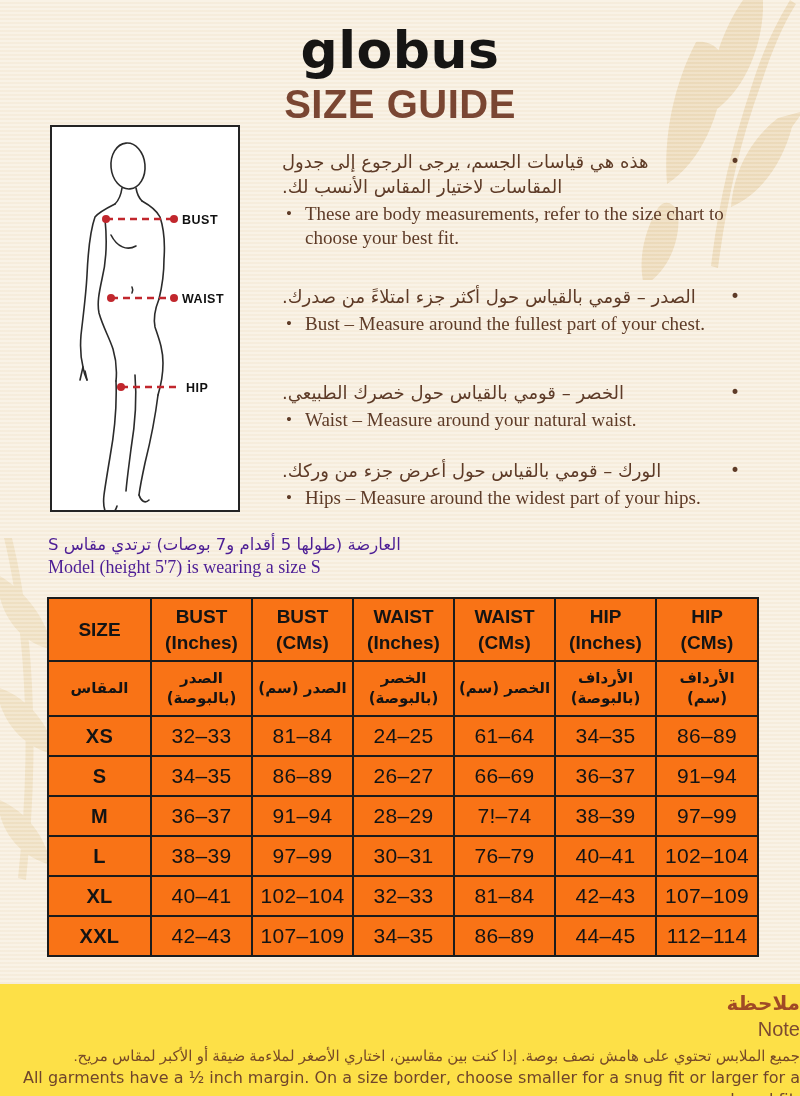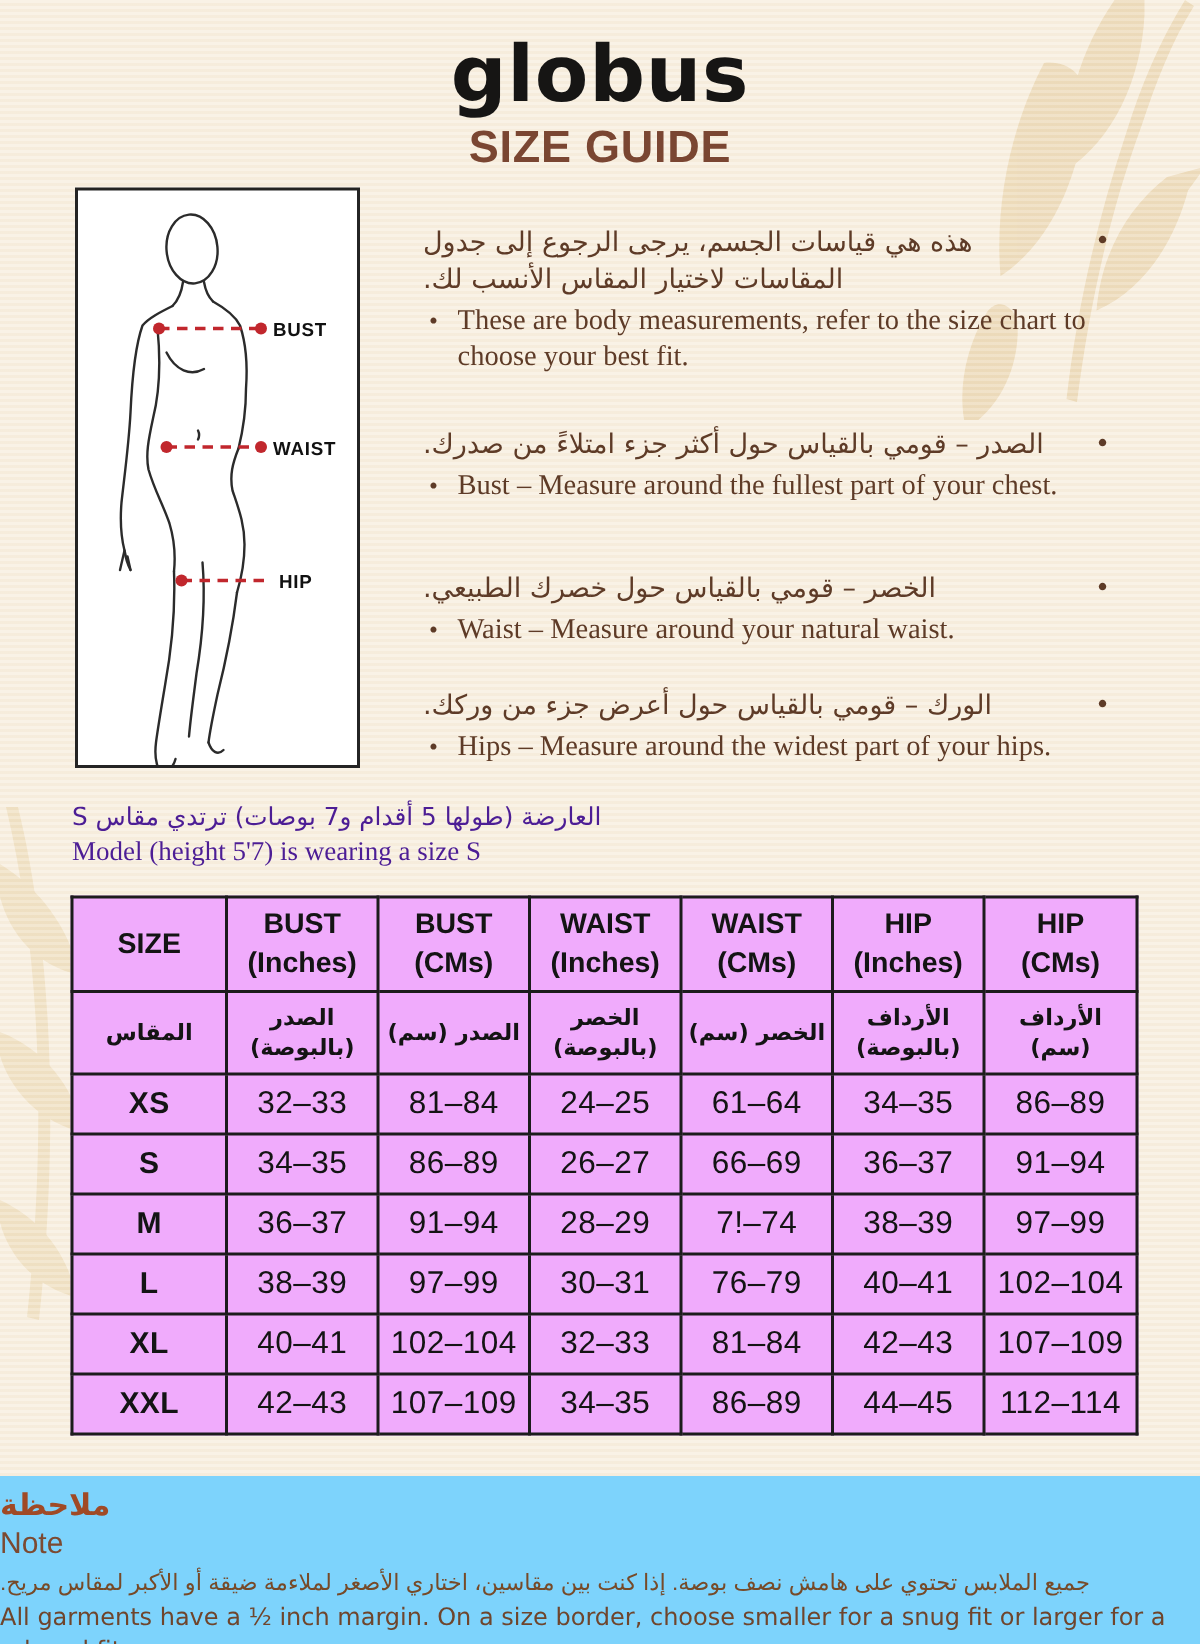--- a/index.html
+++ b/index.html
@@ -13,21 +13,21 @@
     content:""; position:absolute; inset:0; pointer-events:none;
     background:repeating-linear-gradient(180deg, rgba(255,255,255,.20) 0 2px, rgba(222,204,170,.08) 2px 4px);
   }
   .decor { position:absolute; pointer-events:none; }
   .decor-tr { top:0; right:0; }
   .decor-lm { left:0; top:538px; }
 
   
   .header { position:absolute; top:22px; left:0; width:100%; text-align:center; z-index:2; }
   .brand { font-family:"DejaVu Sans", sans-serif; font-size:52px; font-weight:600; color:#161514; letter-spacing:.5px; line-height:1.1; }
-  .guide-title { font-family:"Liberation Sans", sans-serif; font-size:30px; font-weight:800; color:#7a4632; letter-spacing:.5px; margin-top:3px; }
+  .guide-title { font-family:"Liberation Sans", sans-serif; font-size:40px; font-weight:800; color:#7a4632; letter-spacing:.5px; margin-top:3px; }
 
   
   .diagram { position:absolute; left:50px; top:125px; width:190px; height:387px;
     background:#ffffff; border:2px solid #242424; z-index:2; }
 
   
   .bullets { position:absolute; left:282px; top:149px; width:460px; z-index:2; color:#5e3b27; }
   .group { margin-bottom:34px; }
   .group.g2 { margin-bottom:44px; }
   .group.g3 { margin-bottom:26px; }
@@ -38,35 +38,35 @@
   .b-ar .txt { text-align:left; }
   .b-en { direction:ltr; font-family:"Liberation Serif", serif; font-size:19px; line-height:24px; }
 
   
   .model { position:absolute; left:48px; top:533px; z-index:2; color:#4c1d95; }
   .model-ar { display:block; direction:rtl; text-align:left; font-family:"DejaVu Sans", sans-serif; font-size:16.5px; line-height:23px; }
   .model-en { display:block; font-family:"Liberation Serif", serif; font-size:18px; line-height:23px; }
 
   
   table.size-table { position:absolute; left:47px; top:597px; width:710px; z-index:2;
-    border-collapse:collapse; background:#f0abfc; table-layout:fixed;
+    border-collapse:collapse; background:#f97316; table-layout:fixed;
     font-family:"Liberation Sans", sans-serif; }
   .size-table th, .size-table td {
     border:2px solid #1c1c1c; text-align:center; vertical-align:middle; padding:0;
     color:#141414; overflow:hidden;
   }
   .size-table tr.hdr-en th { height:63px; font-size:19px; font-weight:700; line-height:1.35; }
   .size-table tr.hdr-ar th { height:55px; font-size:15px; font-weight:700; font-family:"DejaVu Sans", sans-serif; line-height:1.3; }
   .size-table tbody td { height:40px; font-size:21px; font-weight:400; letter-spacing:.3px; }
   .size-table tbody td.size-cell { font-weight:700; font-size:20px; }
   .hl { display:block; }
 
   
   .note { position:absolute; left:0; top:984px; width:800px; height:112px;
-    background:#7dd3fc; text-align:left; z-index:2; padding-top:6px; }
+    background:#fde047; text-align:right; z-index:2; padding-top:6px; }
   .note-title-ar { font-family:"DejaVu Sans", sans-serif; font-size:20px; font-weight:700; color:#a04a26; line-height:26px; }
   .note-title-en { font-family:"Liberation Sans", sans-serif; font-size:20px; font-weight:400; color:#7c4a31; line-height:26px; }
   .note-body-ar { direction:rtl; font-family:Liberation Sans, sans-serif; font-size:15px; color:#774a28; line-height:23px; margin-top:2px; }
   .note-body-en { font-family:"DejaVu Sans", sans-serif; font-size:16px; color:#6f452c; line-height:22px; }
 </style>
 </head>
 <body>
 
 <div id="page">
 

